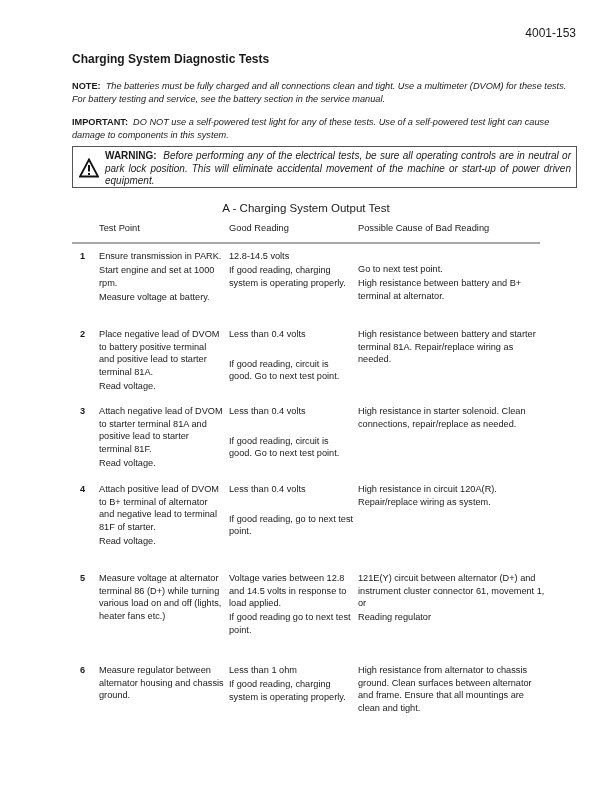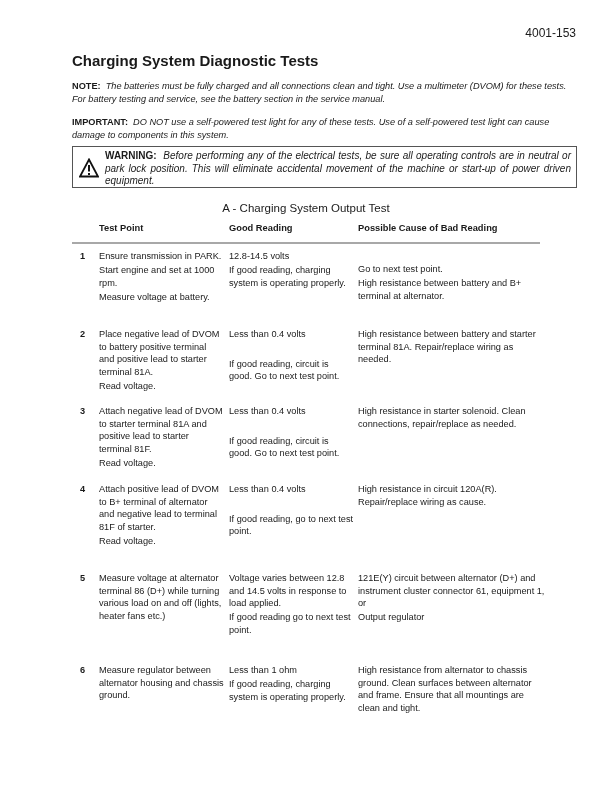--- a/index.html
+++ b/index.html
@@ -6,21 +6,21 @@
   body {
     width: 612px; height: 792px; position: relative; overflow: hidden;
     font-family: "Liberation Sans", sans-serif; color: #1a1a1a;
   }
   .page-number {
     position: absolute; top: 26px; right: 36px;
     font-size: 12px;
   }
   .title {
     position: absolute; left: 72px; top: 52px;
-    font-size: 15px; font-weight: bold; margin: 0;
+    font-size: 12px; font-weight: bold; margin: 0;
   }
   .para {
     position: absolute; left: 72px; width: 505px;
     font-size: 9.2px; line-height: 13px; margin: 0;
   }
   .para .lbl { font-weight: bold; font-style: normal; margin-top: 48px; }
   .para .txt { font-style: italic; }
   .note { top: 80px; }
   .important { top: 116px; }
   .warning-box {
@@ -36,21 +36,21 @@
   }
   .warning-text .lbl { font-weight: bold; font-style: normal; }
   .warning-text .txt { font-style: italic; }
   .section-title {
     position: absolute; left: 0; width: 612px; top: 202px; text-align: center;
     font-size: 11.5px; font-weight: normal; margin: 0;
   }
   .thead {
     position: absolute; left: 72px; top: 223px; width: 468px; height: 19px;
     border-bottom: 2px solid #a8a8a8;
-    font-size: 9.3px; font-weight: bold;
+    font-size: 9.3px; font-weight: normal;
   }
   .thead span { position: absolute; top: 0; }
   .c1 { left: 27px; } .c2 { left: 157px; } .c3 { left: 286px; }
   .row { position: absolute; left: 72px; width: 468px; font-size: 9.2px; line-height: 12.5px; }
   .row .num { position: absolute; left: 8px; top: 0; font-weight: bold; }
   .row .col { position: absolute; top: 0; }
   .row .col1 { left: 27px; width: 125px; }
   .row .col2 { left: 157px; width: 125px; }
   .row .col3 { left: 286px; width: 190px; }
   .row p { margin: 0 0 1.5px 0; }
@@ -142,36 +142,36 @@
   <span class="num">4</span>
   <div class="col col1">
     <p>Attach positive lead of DVOM to B+ terminal of alternator and negative lead to terminal 81F of starter.</p>
     <p>Read voltage.</p>
   </div>
   <div class="col col2">
     <p>Less than 0.4 volts</p>
     <p style="margin-top:17px;">If good reading, go to next test point.</p>
   </div>
   <div class="col col3">
-    <p>High resistance in circuit 120A(R). Repair/replace wiring as cause.</p>
+    <p>High resistance in circuit 120A(R). Repair/replace wiring as system.</p>
   </div>
 </div>
 
 <div class="row" style="top:572px;">
   <span class="num">5</span>
   <div class="col col1">
     <p>Measure voltage at alternator terminal 86 (D+) while turning various load on and off (lights, heater fans etc.)</p>
   </div>
   <div class="col col2">
     <p>Voltage varies between 12.8 and 14.5 volts in response to load applied.</p>
     <p>If good reading go to next test point.</p>
   </div>
   <div class="col col3">
-    <p>121E(Y) circuit between alternator (D+) and instrument cluster connector 61, equipment 1, or</p>
-    <p>Output regulator</p>
+    <p>121E(Y) circuit between alternator (D+) and instrument cluster connector 61, movement 1, or</p>
+    <p>Reading regulator</p>
   </div>
 </div>
 
 <div class="row" style="top:664px;">
   <span class="num">6</span>
   <div class="col col1">
     <p>Measure regulator between alternator housing and chassis ground.</p>
   </div>
   <div class="col col2">
     <p>Less than 1 ohm</p>

